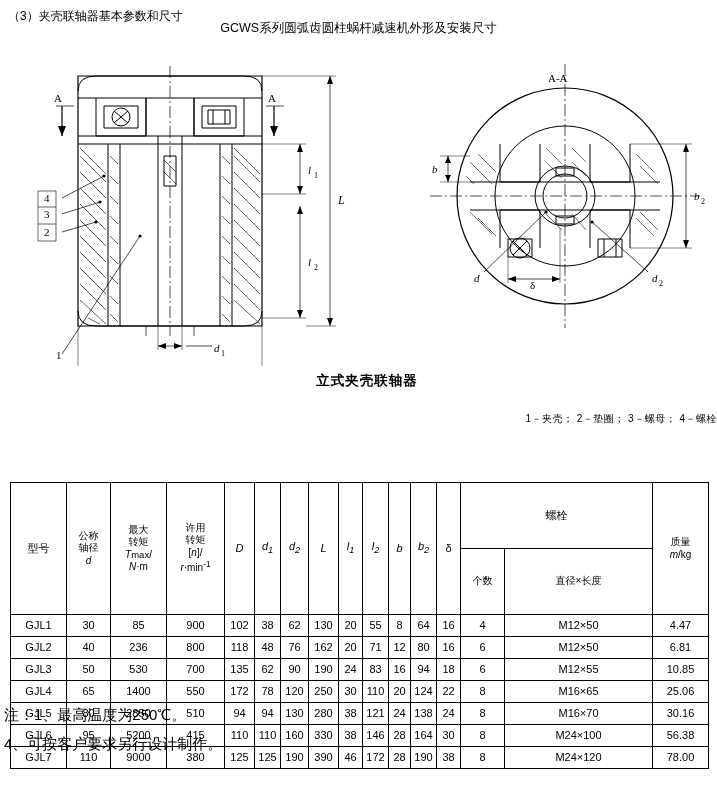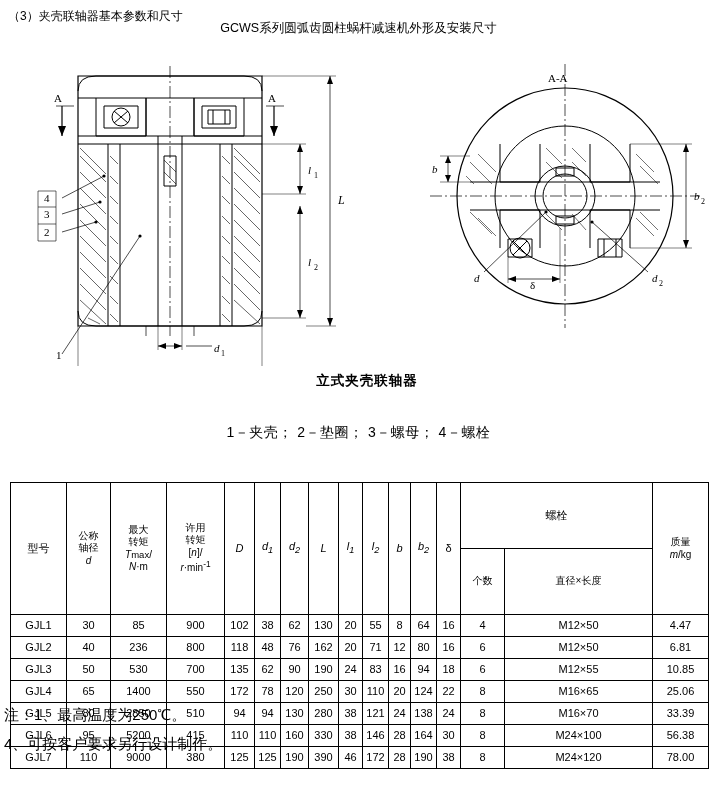--- a/index.html
+++ b/index.html
@@ -24,22 +24,22 @@
 
   .drawing { position: absolute; left: 0; top: 36px; width: 717px; height: 330px; }
 
   .sub-title {
     position: absolute; left: 0; top: 372px; width: 717px;
     text-align: center; font-size: 13.5px; font-weight: bold;
     letter-spacing: 1px;
     padding-left: 17px;
   }
   .legend {
-    position: absolute; left: 0; top: 424px; width: 717px;
-    text-align: center; font-size: 14px; letter-spacing: .5px;
+    position: absolute; left: 0; top: 412px; width: 717px;
+    text-align: right; font-size: 10px; letter-spacing: .5px;
   }
 
   
   .tbl-wrap { position: absolute; left: 10px; top: 482px; width: 698px; }
   table.spec {
     border-collapse: collapse;
     width: 698px;
     font-size: 11px;
     table-layout: fixed;
   }
@@ -457,21 +457,21 @@
             <td>94</td>
             <td>130</td>
             <td>280</td>
             <td>38</td>
             <td>121</td>
             <td>24</td>
             <td>138</td>
             <td>24</td>
             <td>8</td>
             <td>M16×70</td>
-            <td>33.39</td>
+            <td>30.16</td>
           </tr>
           <tr>
             <td>GJL6</td>
             <td>95</td>
             <td>5200</td>
             <td>415</td>
             <td>110</td>
             <td>110</td>
             <td>160</td>
             <td>330</td>

